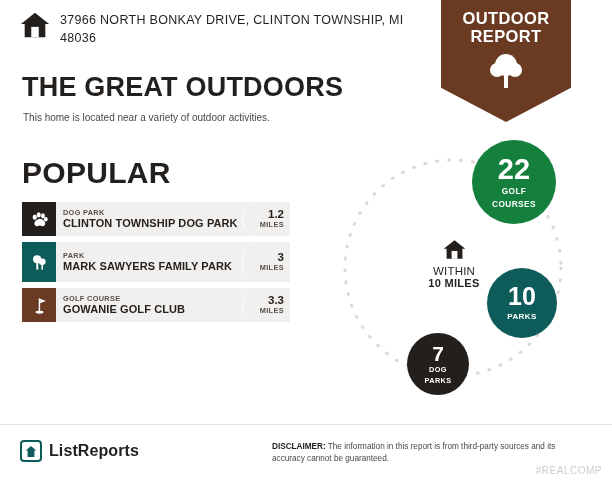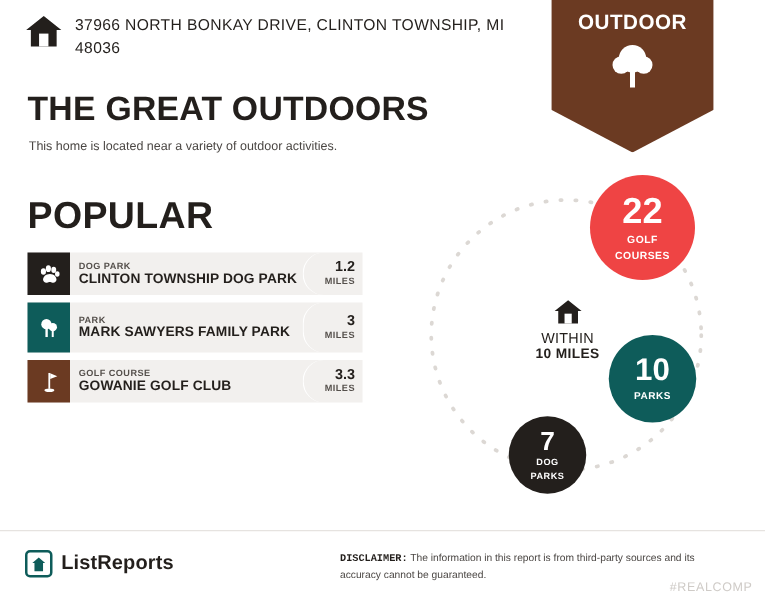--- a/index.html
+++ b/index.html
@@ -153,21 +153,21 @@
     display: flex; flex-direction: column;
     align-items: center; justify-content: center;
     text-align: center;
   }
   .bubble .bnum { font-weight: bold; line-height: 1; }
   .bubble .blbl { font-weight: bold; letter-spacing: 0.4px; line-height: 1.15; }
 
   .b-golf {
     left: 137px; top: 0px;
     width: 84px; height: 84px;
-    background: #ef4444;
+    background: #15803d;
   }
   .b-golf .bnum { font-size: 29px; }
   .b-golf .blbl { font-size: 8.3px; margin-top: 3px; }
 
   .b-parks {
     left: 152px; top: 128px;
     width: 70px; height: 70px;
     background: #0e5c5a;
   }
   .b-parks .bnum { font-size: 25px; }
@@ -218,21 +218,21 @@
     color: #231f1c; letter-spacing: 0.1px;
   }
   .disclaimer {
     position: absolute;
     left: 272px; top: 441px;
     width: 318px;
     font-size: 8.2px;
     line-height: 1.45;
     color: #4b4744;
   }
-  .disclaimer b { color: #231f1c; font-family: Liberation Mono, monospace; }
+  .disclaimer b { color: #231f1c; }
   .watermark {
     position: absolute;
     right: 10px; bottom: 4px;
     font-size: 10px;
     color: #cfcbc7;
     letter-spacing: 0.5px;
   }
 </style>
 </head>
 <body>
@@ -244,20 +244,21 @@
       <svg viewBox="0 0 32 32" aria-hidden="true">
         <path d="M16 3 L31 15 L27 15 L27 29 L5 29 L5 15 L1 15 Z" fill="#231f1c"></path>
         <rect x="12" y="18" width="8" height="11" fill="#ffffff"></rect>
       </svg>
     </div>
     <div class="address">37966 NORTH BONKAY DRIVE, CLINTON TOWNSHIP, MI 48036</div>
   </div>
 
   <div class="badge">
     <div class="badge-line1">OUTDOOR</div>
+    <div class="badge-line2">REPORT</div>
     <div class="badge-tree">
       <svg viewBox="0 0 34 38" aria-hidden="true">
         <circle cx="17" cy="13" r="11" fill="#ffffff"></circle>
         <circle cx="8" cy="18" r="7" fill="#ffffff"></circle>
         <circle cx="26" cy="18" r="7" fill="#ffffff"></circle>
         <rect x="15" y="20" width="4" height="16" fill="#ffffff"></rect>
       </svg>
     </div>
   </div>
 

